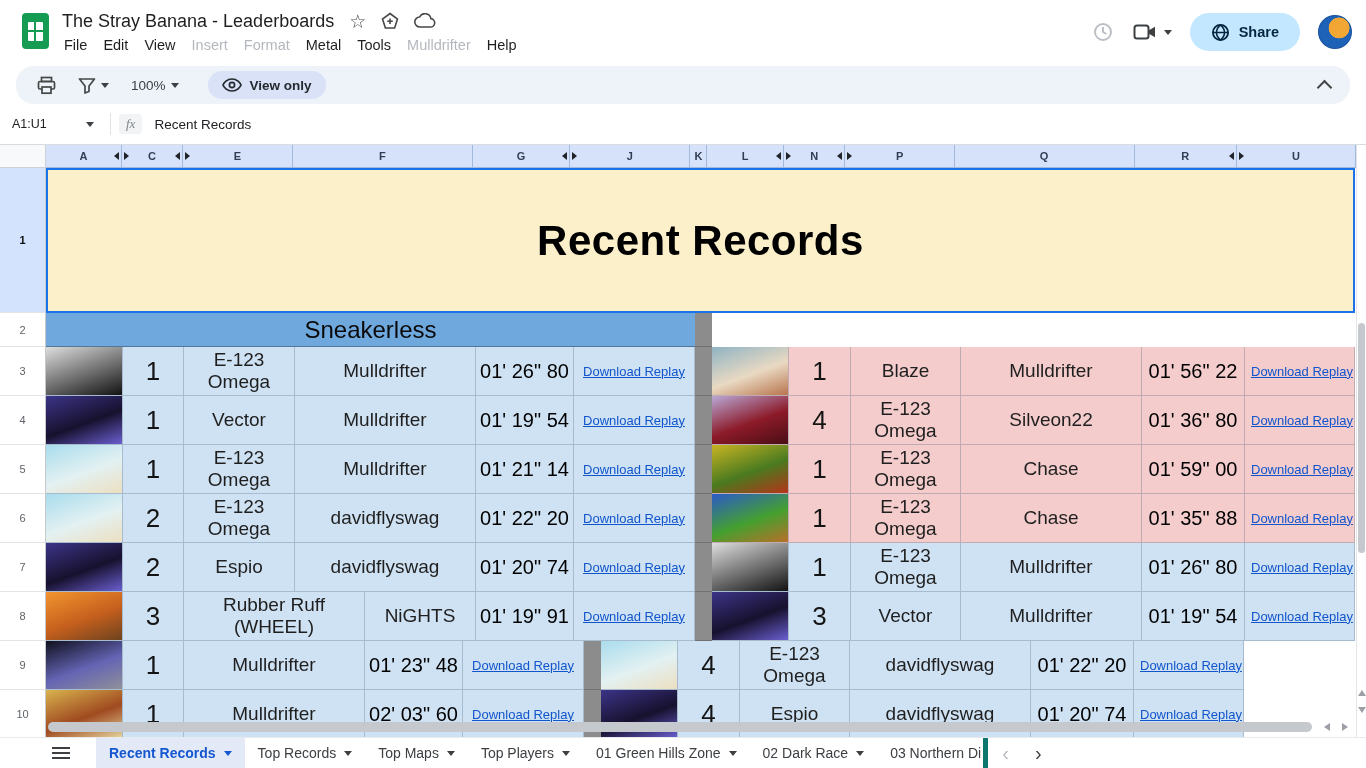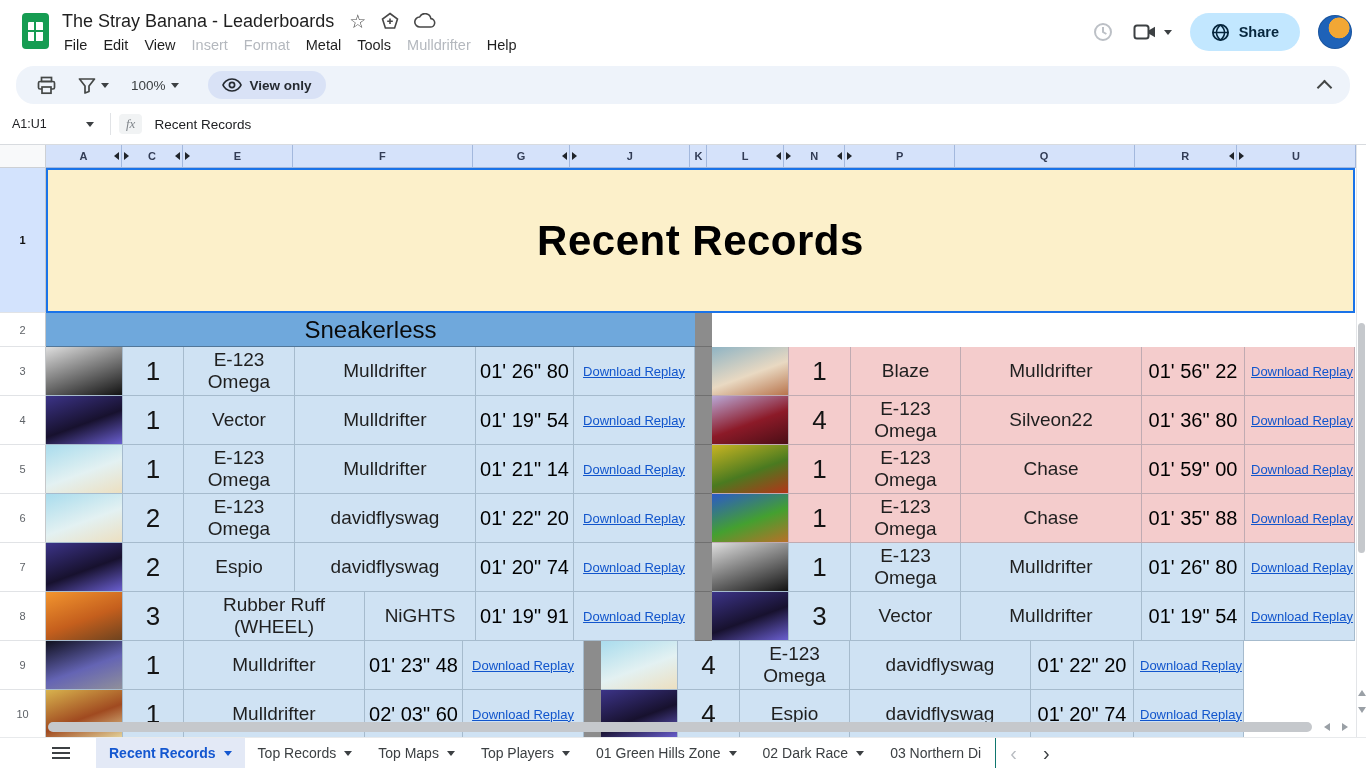--- a/index.html
+++ b/index.html
@@ -103,21 +103,21 @@
              display:flex;align-items:stretch;box-sizing:border-box;}
   .hamburger{align-self:center;margin-left:52px;margin-right:26px;width:18px;height:12px;
      background:linear-gradient(#3c4043,#3c4043) 0 0/18px 2px no-repeat,
                 linear-gradient(#3c4043,#3c4043) 0 5px/18px 2px no-repeat,
                 linear-gradient(#3c4043,#3c4043) 0 10px/18px 2px no-repeat;}
   .tabstrip{display:flex;align-items:stretch;}
   .stab{display:flex;align-items:center;gap:8px;padding:0 13px;font-size:14px;color:#3c4043;white-space:nowrap;}
   .stab .stab-label{font-weight:500;}
   .stab.active{background:#e3e9f6;}
   .stab.active .stab-label{color:#1457d0;font-weight:700;}
-  .stab.clipped{padding-right:14px;border-right:1px solid #0f766e;}
+  .stab.clipped{padding-right:2px;border-right:5px solid #0f766e;}
   .tabnav{display:flex;align-items:center;gap:26px;margin-left:14px;font-size:20px;}
   .tabnav .nav-prev{color:#b9bdc2;}
   .tabnav .nav-next{color:#3c4043;}
 </style>
 </head>
 <body>
 
 <div class="screen">
 
   <div class="topbar">

